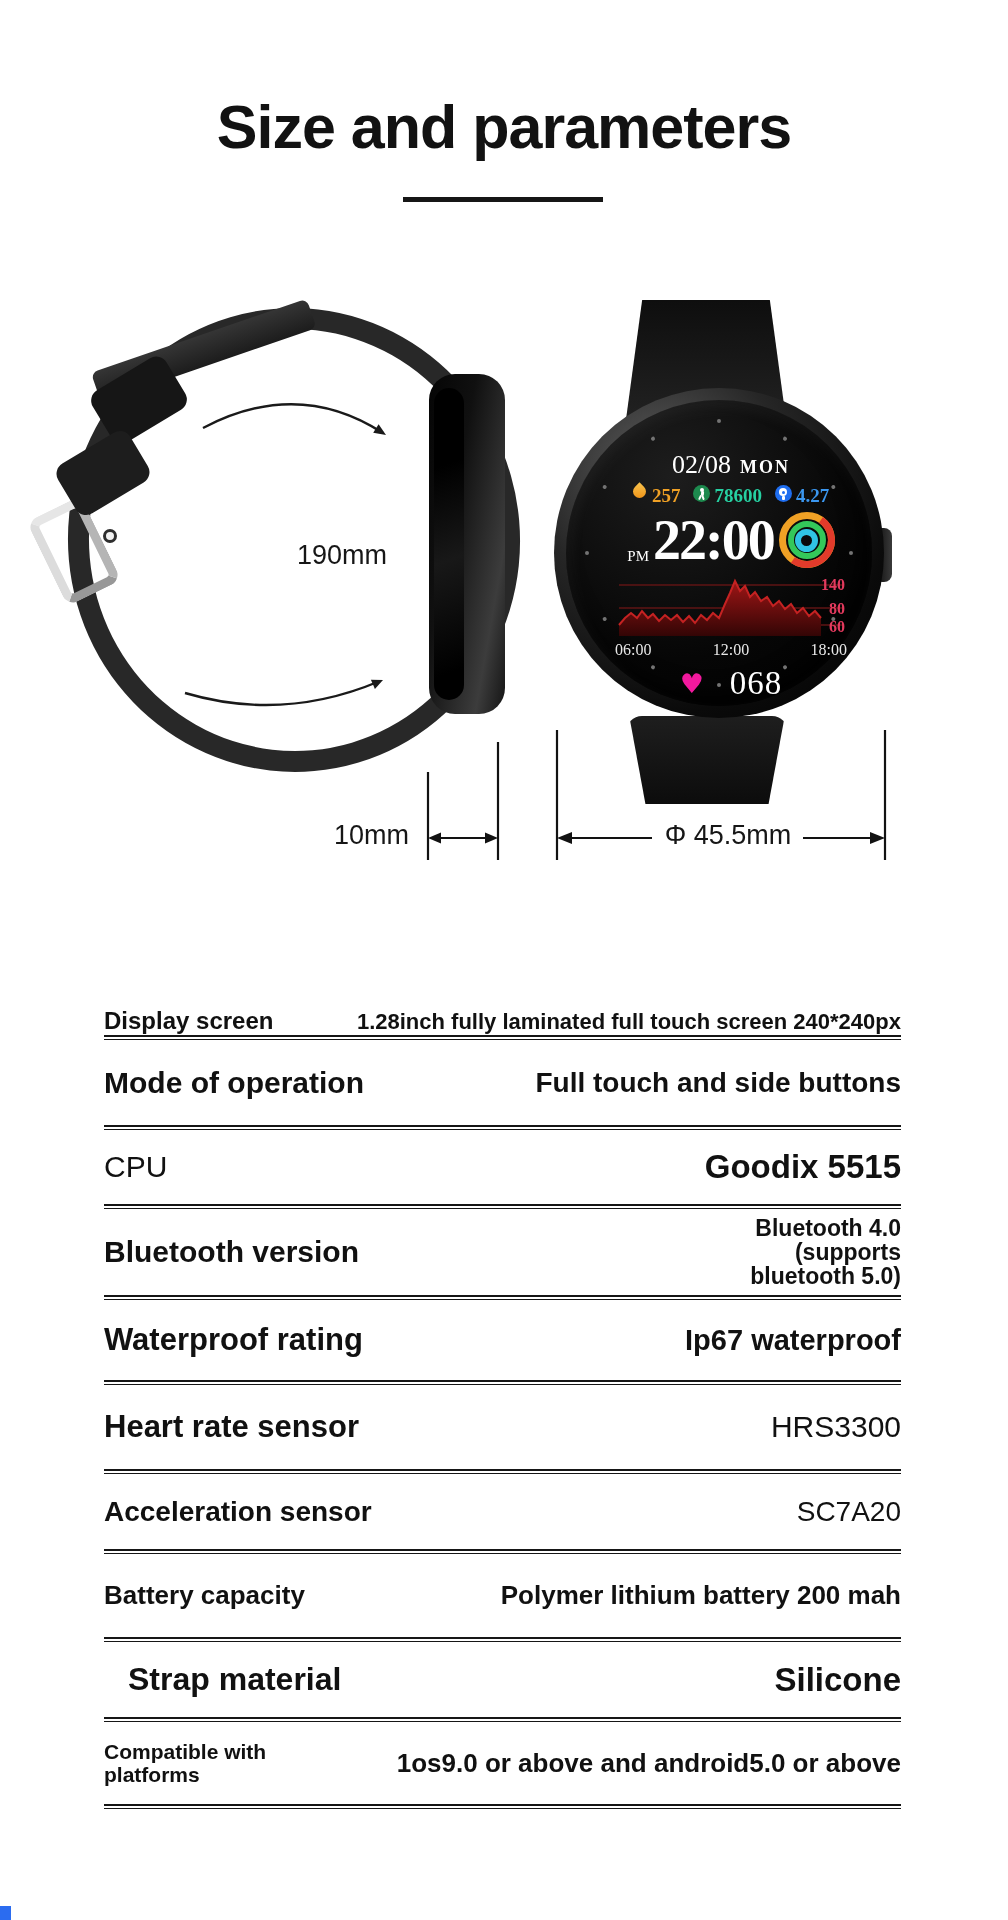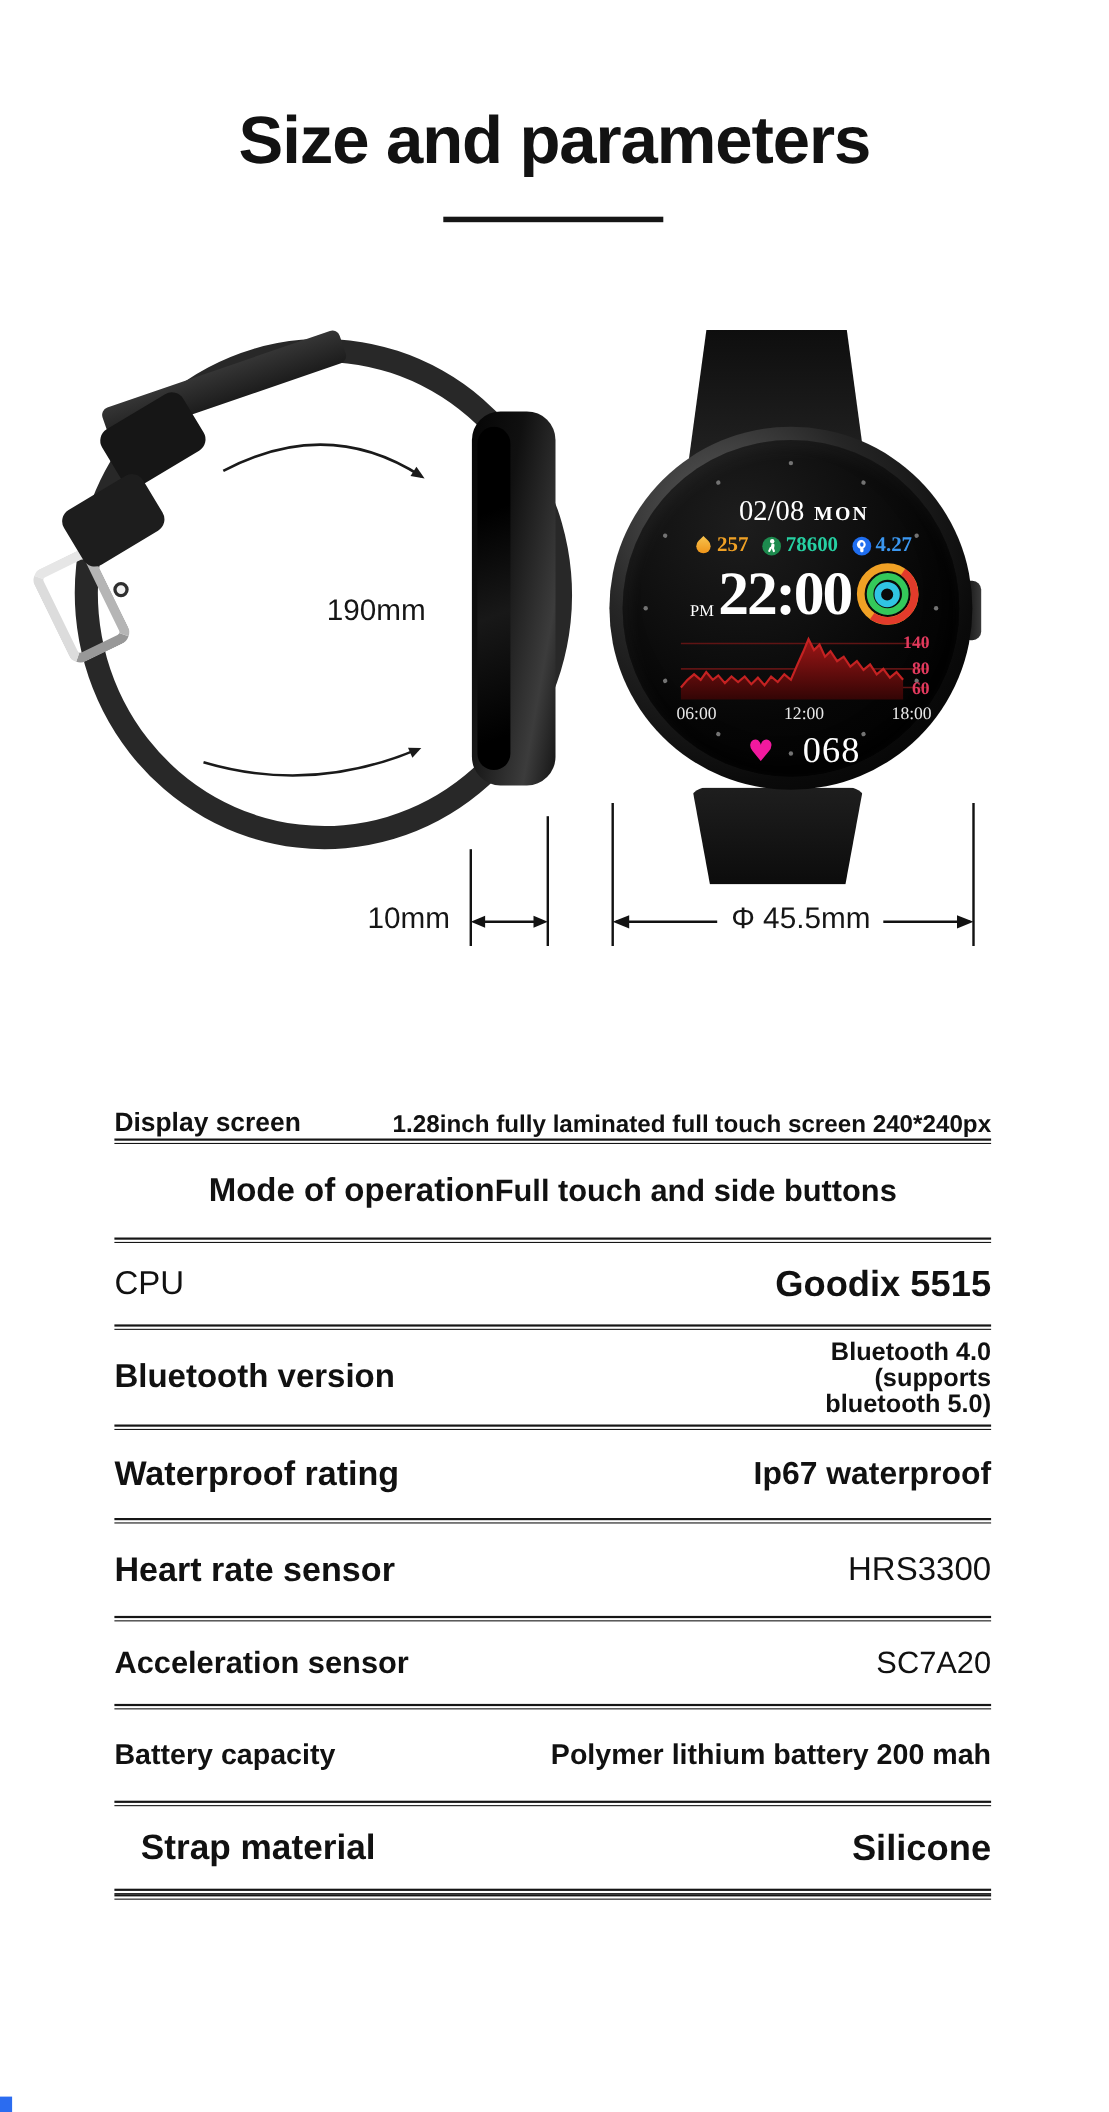--- a/index.html
+++ b/index.html
@@ -57,21 +57,21 @@
   .dot:nth-child(9){transform:rotate(240deg) translateY(-132px);}
   .dot:nth-child(10){transform:rotate(270deg) translateY(-132px);}
   .dot:nth-child(11){transform:rotate(300deg) translateY(-132px);}
   .dot:nth-child(12){transform:rotate(330deg) translateY(-132px);}
 
   .face{position:absolute;left:40px;top:30px;width:250px;height:270px;display:flex;flex-direction:column;align-items:center;}
   .date-row{margin-top:20px;height:30px;display:flex;align-items:baseline;gap:9px;color:#fff;}
   .date-txt{font-size:26px;}
   .day-txt{font-size:18px;font-weight:bold;letter-spacing:2px;}
   .stats-row{margin-top:6px;height:20px;display:flex;align-items:center;gap:13px;}
-  .stat{display:flex;align-items:center;gap:4px;font-size:19px;font-weight:bold;}
+  .stat{display:flex;align-items:flex-start;gap:4px;font-size:19px;font-weight:bold;}
   .stat-cal{color:#f0a125;}
   .stat-steps{color:#26d0a2;}
   .stat-dist{color:#3b97f0;}
   .flame{width:13px;height:13px;border-radius:0 50% 50% 50%;transform:rotate(45deg);
     background:linear-gradient(135deg,#f8c34e,#ee8d10);margin-right:2px;}
   .walker{position:relative;width:17px;height:17px;border-radius:50%;background:#1d8a4e;}
   .walker i{position:absolute;background:#fff;border-radius:2px;}
   .walker .w-head{left:6.5px;top:2.5px;width:4px;height:4px;border-radius:50%;}
   .walker .w-body{left:7.5px;top:6px;width:2.5px;height:5px;transform:rotate(8deg);}
   .walker .w-leg1{left:5.5px;top:9.5px;width:2.2px;height:5px;transform:rotate(25deg);}
@@ -101,21 +101,21 @@
   .heart-glyph::before{content:"\2665";}
   .bpm-txt{font-size:33px;color:#fff;letter-spacing:1px;}
 
   
   .specs{position:absolute;left:104px;top:960px;width:797px;z-index:4;}
   .srow{display:flex;justify-content:space-between;align-items:center;color:#111;}
   .sep{height:5px;border-top:2px solid #161616;border-bottom:1px solid #161616;box-sizing:border-box;}
   .slabel{font-weight:bold;}
   .svalue{font-weight:bold;text-align:right;}
   .r1{height:75px;align-items:flex-end;} .r1 .slabel{font-size:24px;} .r1 .svalue{font-size:22px;}
-  .r2{height:85px;justify-content:center;} .r2 .slabel{font-size:30px;} .r2 .svalue{font-size:28px;}
+  .r2{height:85px;} .r2 .slabel{font-size:30px;} .r2 .svalue{font-size:28px;}
   .r3{height:74px;} .r3 .slabel{font-size:30px;font-weight:normal;} .r3 .svalue{font-size:33px;}
   .r4{height:86px;} .r4 .slabel{font-size:30px;} .r4 .svalue{font-size:23px;white-space:pre-line;line-height:1.05;}
   .r5{height:80px;} .r5 .slabel{font-size:31px;} .r5 .svalue{font-size:29px;}
   .r6{height:84px;} .r6 .slabel{font-size:31px;} .r6 .svalue{font-size:30px;font-weight:normal;}
   .r7{height:75px;} .r7 .slabel{font-size:28px;} .r7 .svalue{font-size:28px;font-weight:normal;}
   .r8{height:83px;} .r8 .slabel{font-size:26px;} .r8 .svalue{font-size:26px;}
   .r9{height:75px;margin-left:24px;} .r9 .slabel{font-size:32px;} .r9 .svalue{font-size:33px;}
   .r10{height:82px;} .r10 .slabel{font-size:21px;width:185px;line-height:1.1;} .r10 .svalue{font-size:26px;}
 
   .corner-accent{position:absolute;left:0;bottom:0;width:11px;height:14px;background:#2b6cf0;}
@@ -293,17 +293,21 @@
     <div class="srow r8">
       <span class="slabel">Battery capacity</span>
       <span class="svalue">Polymer lithium battery 200 mah</span>
     </div>
     <div class="sep"></div>
     <div class="srow r9">
       <span class="slabel">Strap material</span>
       <span class="svalue">Silicone</span>
     </div>
     <div class="sep"></div>
+    <div class="srow r10">
+      <span class="slabel">Compatible with platforms</span>
+      <span class="svalue">1os9.0 or above and android5.0 or above</span>
+    </div>
     <div class="sep"></div>
   </div>
 
   <div class="corner-accent"></div>
 </div>
 
 </body></html>

